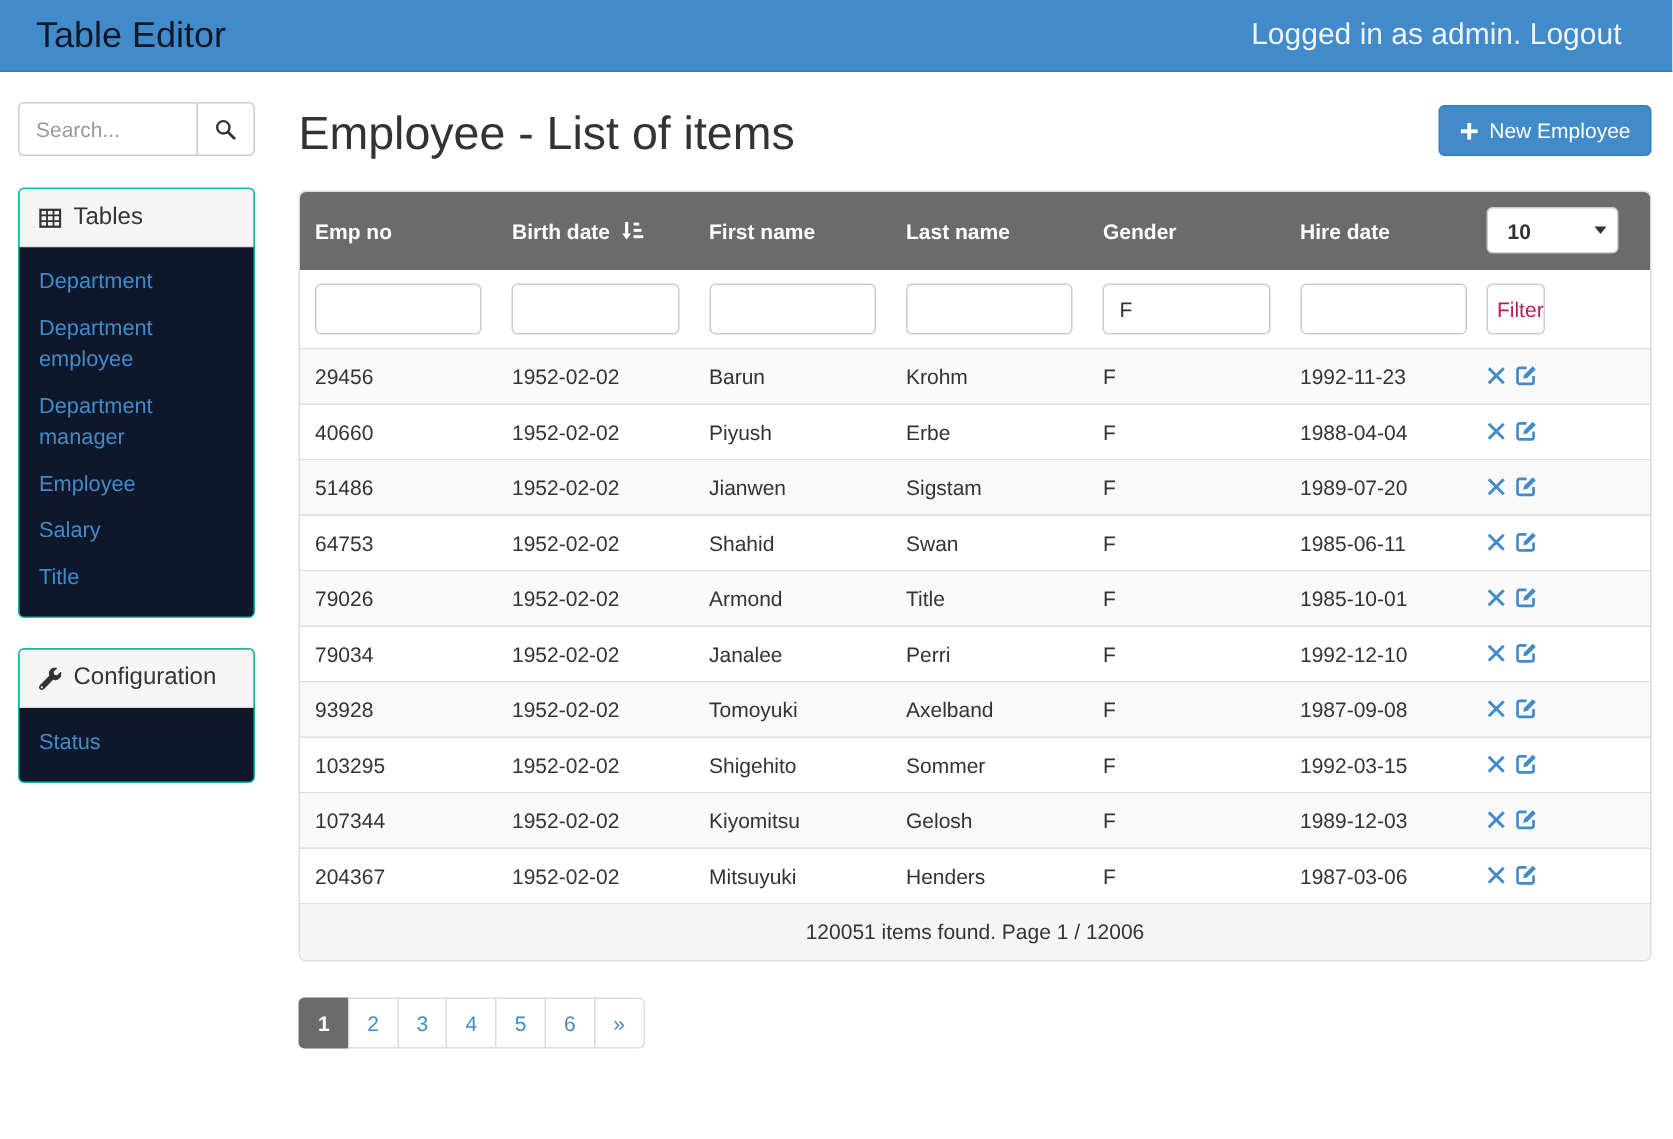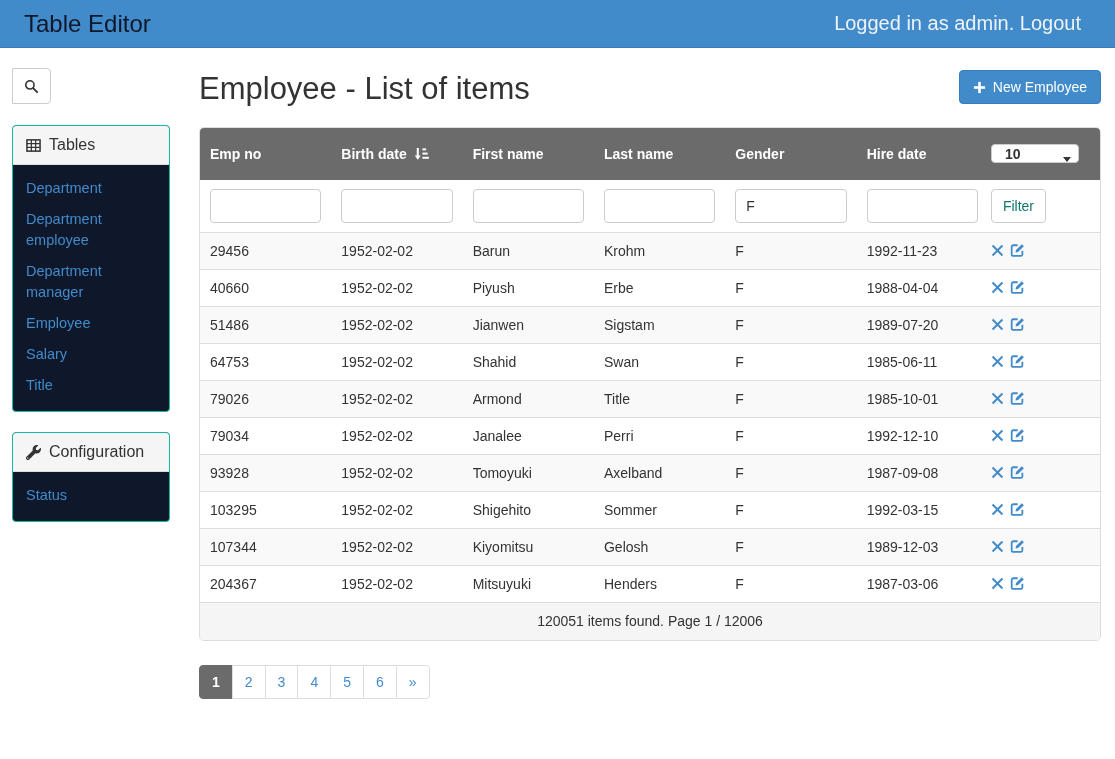--- a/index.html
+++ b/index.html
@@ -61,38 +61,38 @@
     display:flex; align-items:center; height:52px;
     background:#6b6b6b; color:#fff; font-weight:bold;
   }
   .hcell { flex:1; padding-left:10px; display:flex; align-items:center; gap:7px; }
   .acell { width:112px; flex:none; padding:0 12px 0 3px; display:flex; align-items:center; }
   .sort-icon { display:none; }
   .sort-icon.visible { display:inline-flex; }
 
   .select-wrap { position:relative; width:88px; }
   .select-wrap select {
-    width:100%; height:19px; border:1px solid #ccc; border-radius:4px; background:#fff;
+    width:100%; height:31px; border:1px solid #ccc; border-radius:4px; background:#fff;
     -webkit-appearance:none; appearance:none; padding:0 20px 0 13px;
     font-size:14px; font-weight:bold; color:#333; font-family:inherit; cursor:pointer;
   }
   .select-caret {
     position:absolute; right:8px; top:13px; width:0; height:0; pointer-events:none;
     border-left:4px solid transparent; border-right:4px solid transparent; border-top:5px solid #333;
   }
 
   .tfilter { display:flex; align-items:center; height:53px; background:#fff; border-bottom:1px solid #ddd; }
   .fcell { flex:1; padding:0 10px; }
   .fcell input {
     width:100%; height:34px; border:1px solid #ccc; border-radius:4px;
     padding:6px 10px; font-size:14px; color:#333; outline:none; font-family:inherit;
   }
   .btn-default {
-    height:34px; width:55px; background:#fff; border:1px solid #ccc; border-radius:4px;
-    font-size:14px; color:#0f766e; cursor:pointer; font-family:inherit;
+    height:34px; width:39px; background:#fff; border:1px solid #ccc; border-radius:4px;
+    font-size:14px; color:#be185d; cursor:pointer; font-family:inherit;
   }
 
   .trow { display:flex; align-items:center; height:37px; border-bottom:1px solid #ddd; background:#fff; }
   .rows-wrap > .trow:nth-child(odd) { background:#f9f9f9; }
   .cell { flex:1; padding-left:10px; }
   .row-actions { display:flex; align-items:center; gap:6px; }
   .icon-btn { display:inline-flex; cursor:pointer; }
 
   .tfoot {
     height:37px; background:#f5f5f5; display:flex; align-items:center; justify-content:center;
@@ -120,20 +120,21 @@
   <span class="nav-right">
     <span>Logged in as admin.</span>
     <a>Logout</a>
   </span>
 </div>
 
 <div class="page">
 
   <div class="sidebar">
     <div class="input-group">
+      <input type="text" placeholder="Search..." style="">
       <button>
         <span>
           <svg width="15" height="15" viewBox="0 0 16 16">
             <circle cx="6.3" cy="6.3" r="4.4" fill="none" stroke="#333" stroke-width="1.7"></circle>
             <line x1="9.7" y1="9.7" x2="14" y2="14" stroke="#333" stroke-width="2" stroke-linecap="round"></line>
           </svg>
         </span>
       </button>
     </div>
 

